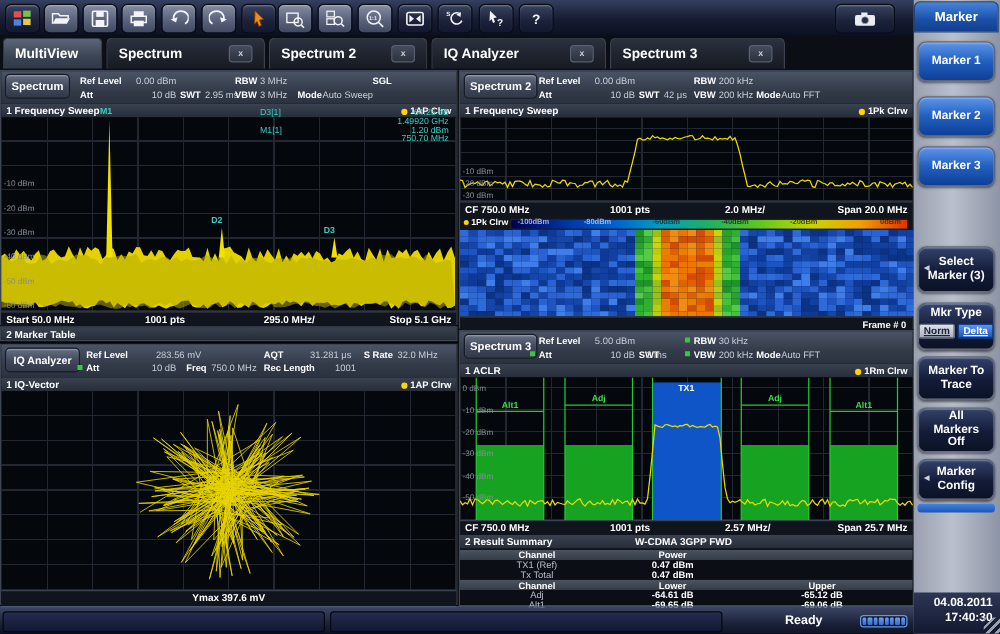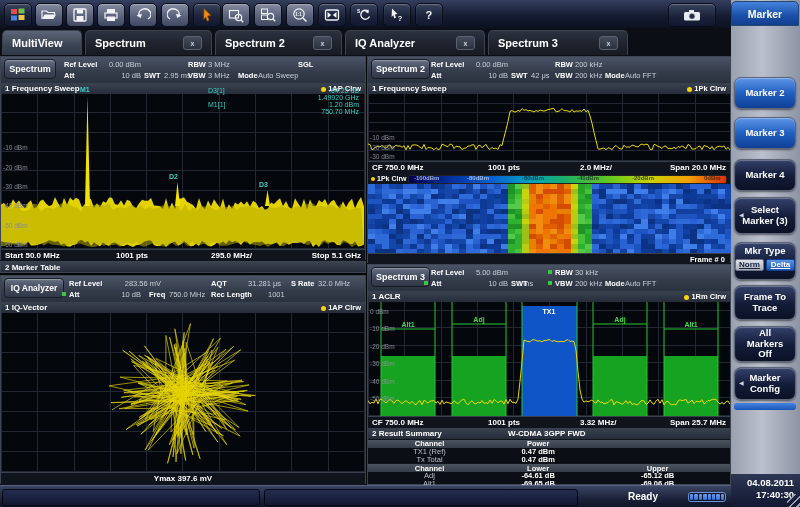--- a/index.html
+++ b/index.html
@@ -417,21 +417,21 @@
       <span class="ylab" style="top:93px">-50 dBm</span>
       <span class="chlab" style="left:166px;top:6px;color:#fff">TX1</span>
       <span class="chlab" style="left:96px;top:14px">Adj</span>
       <span class="chlab" style="left:237px;top:14px">Adj</span>
       <span class="chlab" style="left:25px;top:19px">Alt1</span>
       <span class="chlab" style="left:308px;top:19px">Alt1</span>
     </div>
     <div class="axisrow" style="top:151px">
       <span class="abs" style="left:4px;top:1px">CF 750.0 MHz</span>
       <span class="abs" style="left:120px;top:1px">1001 pts</span>
-      <span class="abs" style="left:212px;top:1px">3.32 MHz/</span>
+      <span class="abs" style="left:212px;top:1px">2.57 MHz/</span>
       <span class="abs" style="right:4px;top:1px">Span 25.7 MHz</span>
     </div>
     <div class="titlebar" style="top:163px">
       <span class="tbl-label">2 Result Summary</span>
       <span style="position:absolute;left:140px;top:1px">W-CDMA 3GPP FWD</span>
     </div>
     <div style="position:absolute;left:0;top:174px;right:0;bottom:0;background:#0b0e14">
       <div class="trow trh">
         <span class="tc1">Channel</span>
         <span class="tc2">Power</span>
@@ -476,36 +476,36 @@
         <div class="pseg"></div>
       <div class="pseg"></div>
         <div class="pseg"></div>
         <div class="pseg"></div>
         <div class="pseg"></div>
     </div>
   </div>
 
   <div class="side">
     <div class="shead">Marker</div>
+    <div class="sbtn blue" style="top:33px;height:32px">Marker 1</div>
     <div class="sbtn blue" style="top:77px;height:32px">Marker 2</div>
     <div class="sbtn blue" style="top:117px;height:32px">Marker 3</div>
-    <div class="sbtn dark" style="top:159px;height:32px">Marker 4</div>
     <div class="sbtn dark" style="top:197px;height:37px;padding:0 6px">
       <span class="sarr">◀</span>
       <span>Select Marker (3)</span>
     </div>
     <div class="sbtn dark" style="top:242px;height:38px;flex-direction:column;justify-content:flex-start;padding-top:3px">
       <span>Mkr Type</span>
       <div class="tog">
         <span class="tseg norm">Norm</span>
         <span class="tseg delta">Delta</span>
       </div>
     </div>
     <div class="sbtn dark" style="top:285px;height:35px">
-        <span style="width:52px">Frame To Trace</span>
+        <span style="width:52px">Marker To Trace</span>
       </div>
     <div class="sbtn dark" style="top:367px;height:33px">
       <span class="sarr">◀</span>
       <span style="width:44px">Marker Config</span>
     </div>
     <div class="sbtn dark" style="top:326px;height:36px">
         <span style="width:46px">All Markers Off</span>
       </div>
     <div style="position:absolute;left:3px;top:403px;width:62px;height:7px;border-radius:3px;background:linear-gradient(#4584e2,#1a55b8)"></div>
     <div class="dateblk">

